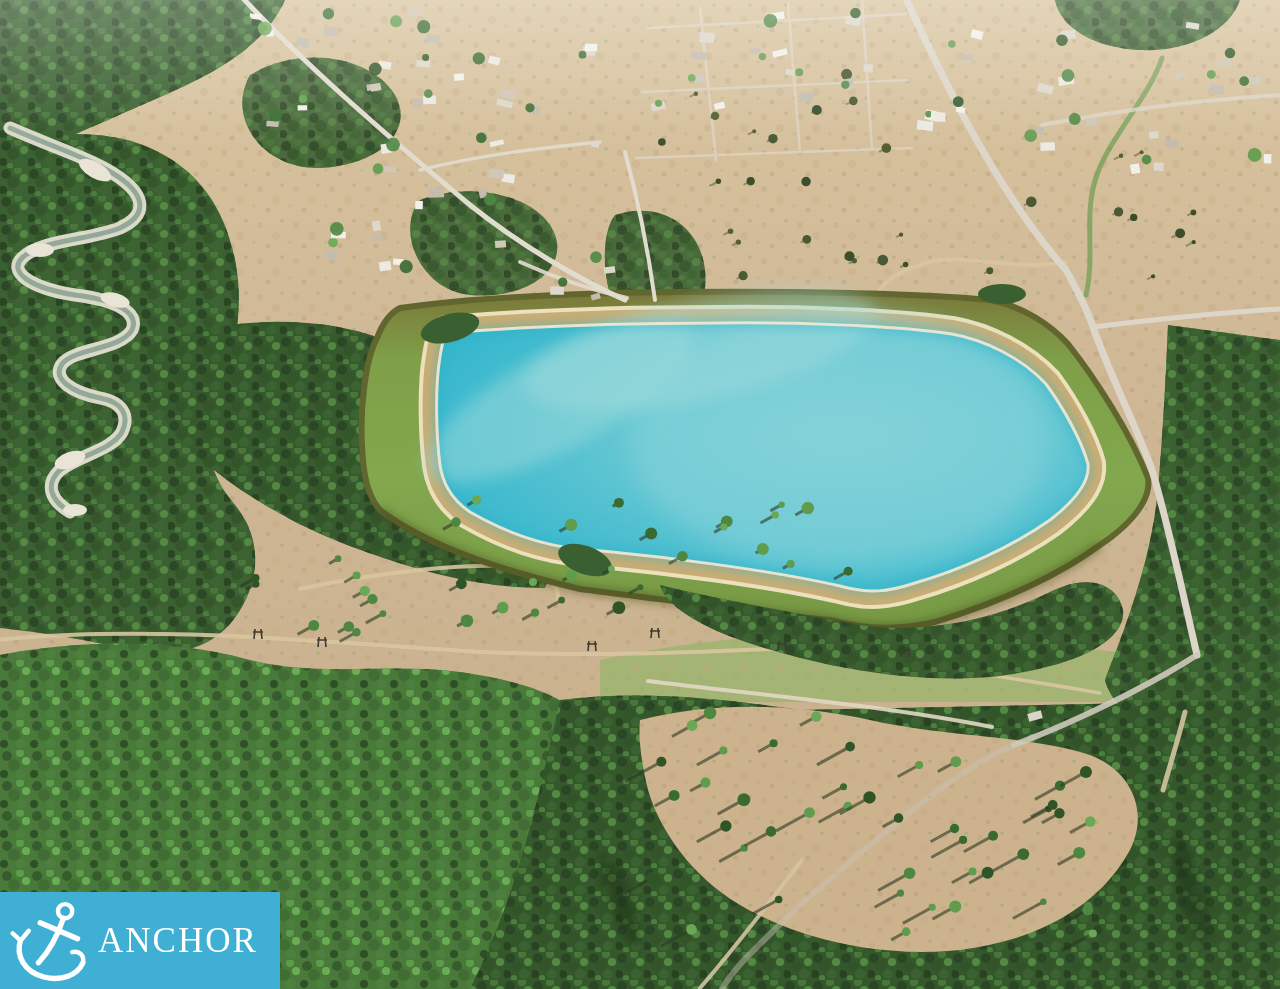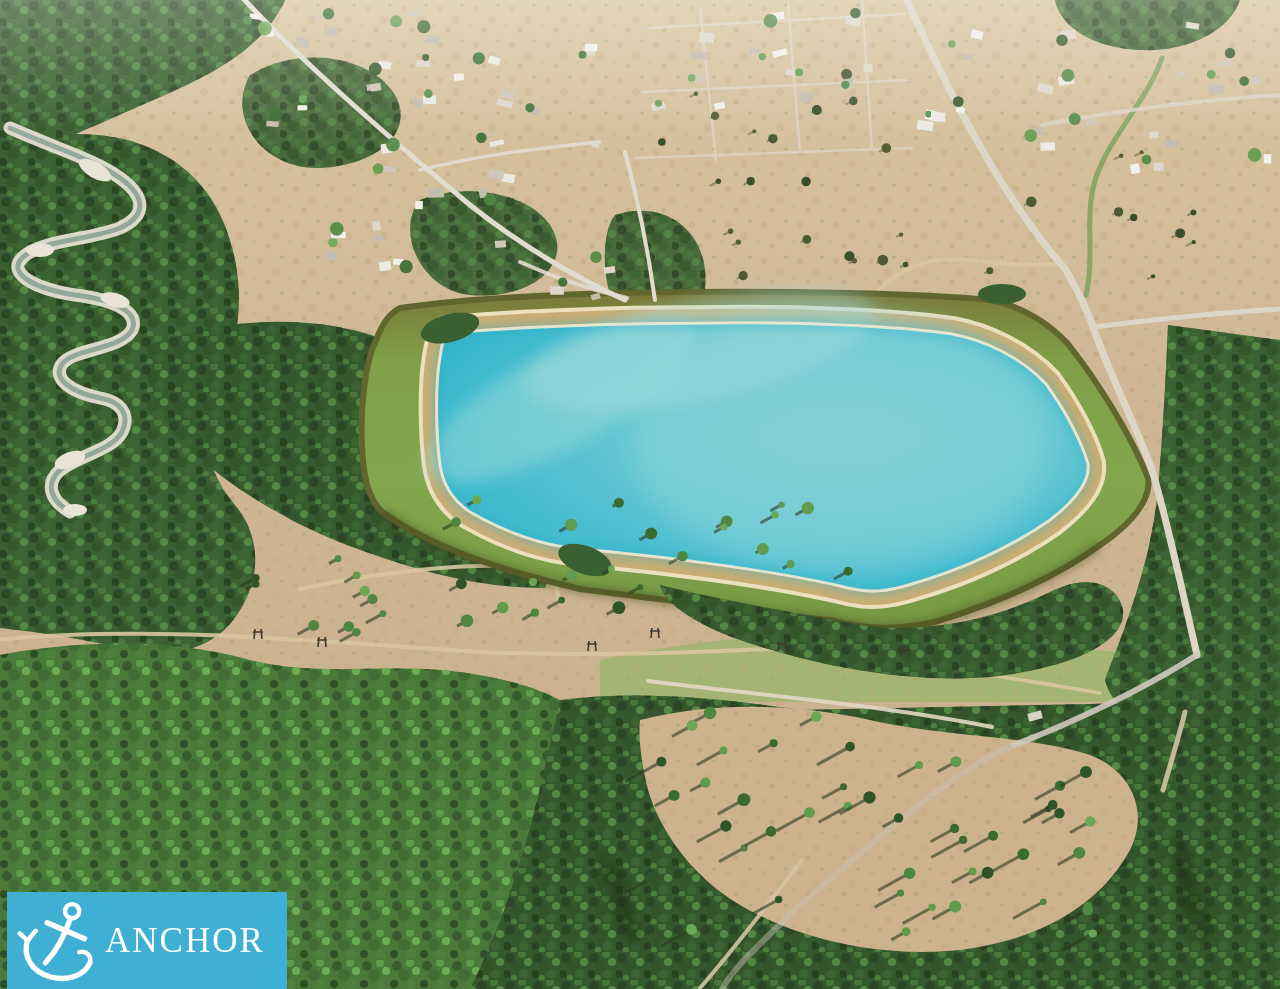--- a/index.html
+++ b/index.html
@@ -1,19 +1,19 @@
 <!DOCTYPE html>
 <html><head>
 <meta charset="utf-8">
 <style>
   html,body{margin:0;padding:0;}
   body{width:1280px;height:989px;position:relative;overflow:hidden;
        font-family:"Liberation Serif", serif;background:#cdb592;}
   #scene{position:absolute;left:0;top:0;}
-  .logo{position:absolute;left:7px;top:892px;width:280px;height:97px;
+  .logo{position:absolute;left:0;top:892px;width:280px;height:97px;
         display:flex;align-items:center;box-sizing:border-box;padding:4px 8px 4px 10px;}
   .logo-text{display:flex;flex-direction:column;justify-content:center;margin-left:8px;line-height:1;}
   .l1{font-size:35px;letter-spacing:2px;color:#fff;}
   .l2row{display:flex;align-items:center;margin-top:3px;}
   .l2{font-size:35px;letter-spacing:2px;color:#fff;}
   .waves{margin-left:8px;margin-top:6px;}
 </style>
 </head>
 <body>
 

